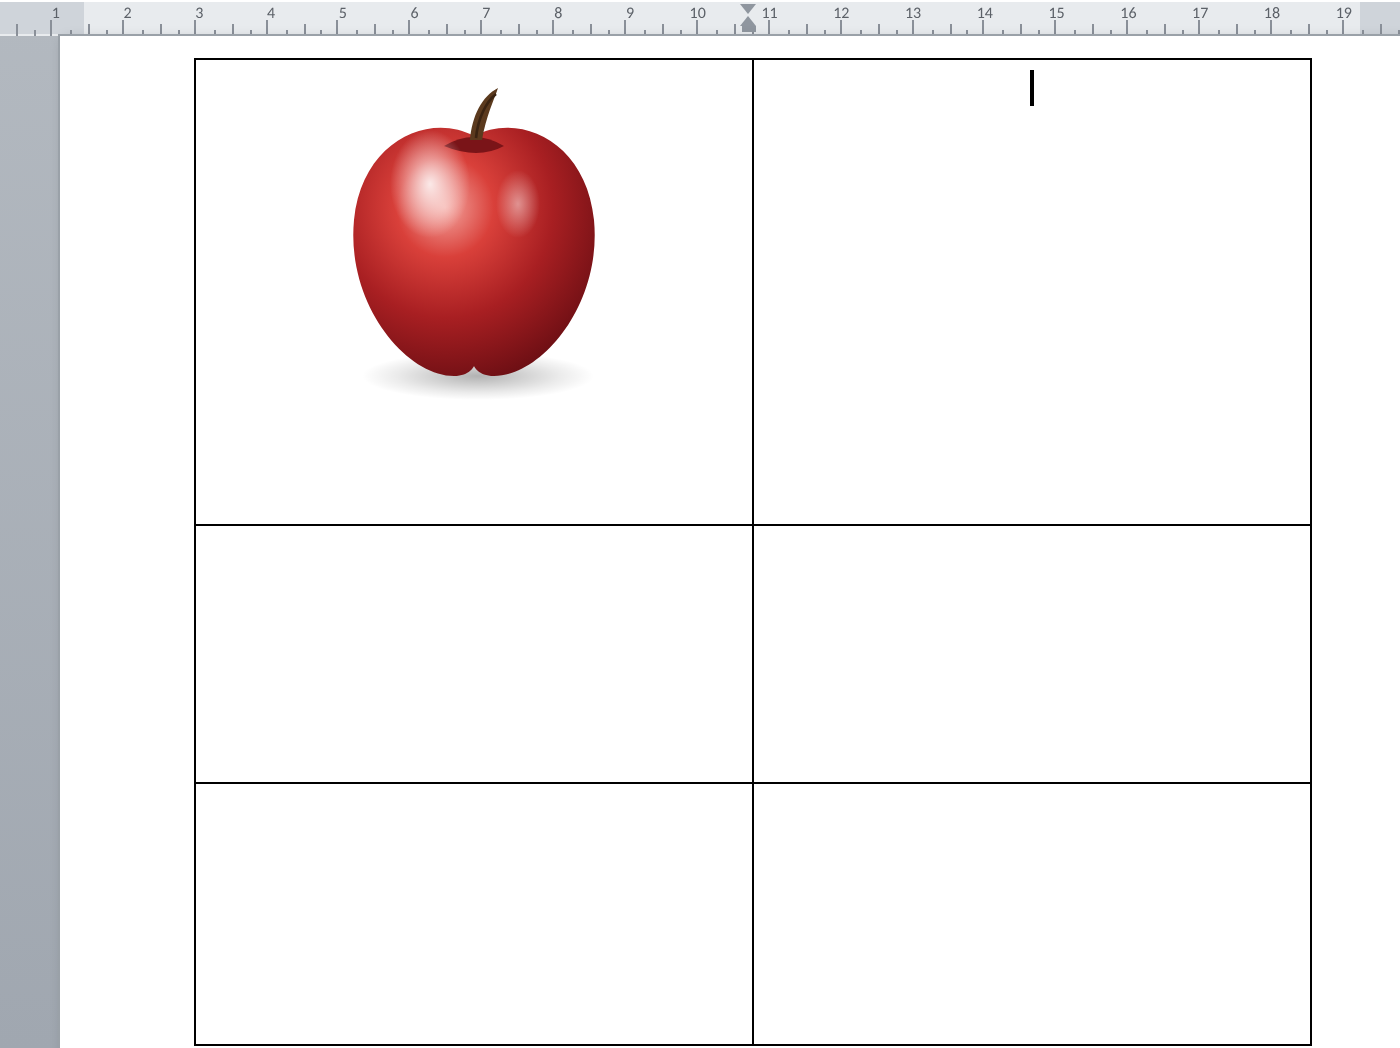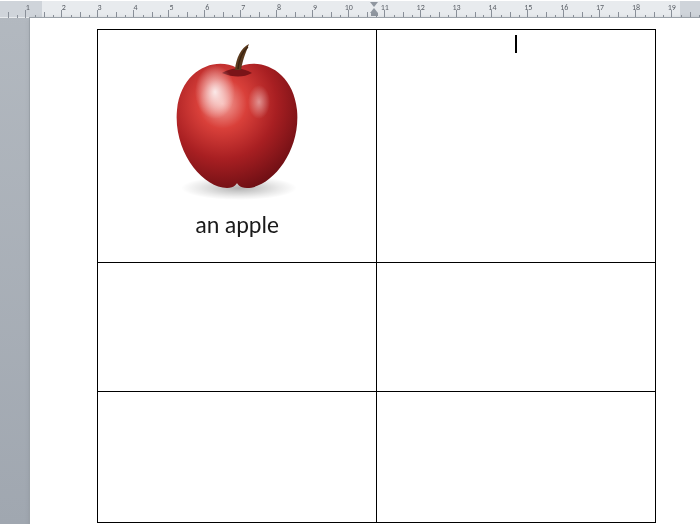--- a/index.html
+++ b/index.html
@@ -338,21 +338,20 @@
 
               <path d="M63 37 Q78 28 93 37 Q80 44 63 37 Z" fill="#7a1418"></path>
 
               <ellipse cx="56" cy="56" rx="20" ry="27" fill="url(#hlGrad)"></ellipse>
               <ellipse cx="100" cy="66" rx="11" ry="17" fill="url(#hlGrad)" opacity=".55"></ellipse>
 
               <path d="M76 34 C 77 22, 82 12, 90 8
                        C 88 14, 84 22, 82 34 Z" fill="#5b3a1e"></path>
               <path d="M79 33 C 80 23, 84 15, 89 11" stroke="#3a2311" stroke-width="1.3" fill="none"></path>
             </svg>
-            <div class="caption">an apple</div>
           </div>
         </td>
         <td style="position:relative;">
           <div class="caret" style="left:138px; top:5px;"></div>
           <div class="cell-inner">
             <div class="caption"></div>
           </div>
         </td>
       </tr>
       <tr class="row2">

